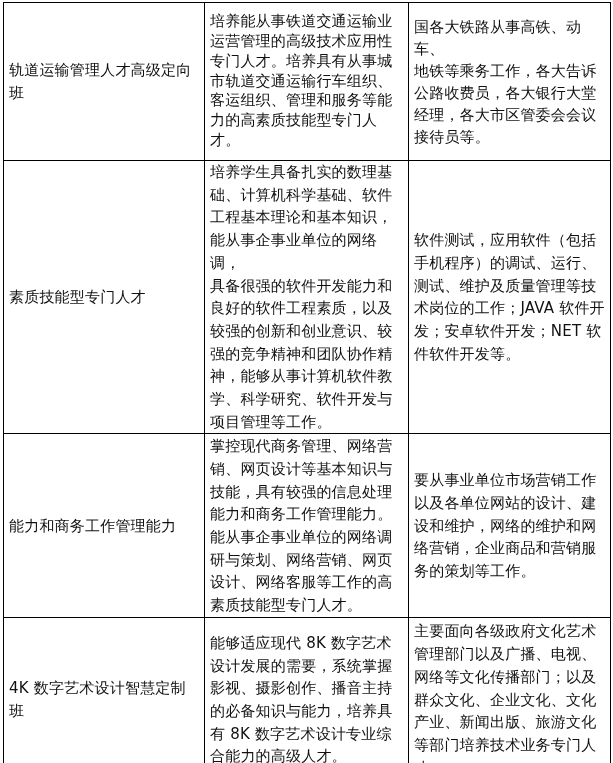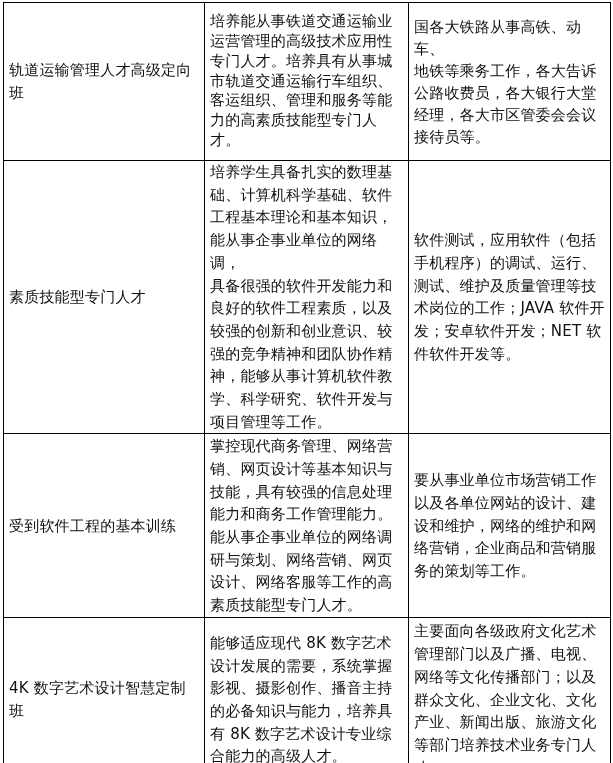--- a/index.html
+++ b/index.html
@@ -85,21 +85,21 @@
 学、科学研究、软件开发与
 项目管理等工作。</td>
       <td class="employment">软件测试，应用软件（包括
 手机程序）的调试、运行、
 测试、维护及质量管理等技
 术岗位的工作；JAVA 软件开
 发；安卓软件开发；NET 软
 件软件开发等。</td>
     </tr>
     <tr class="row-3">
-      <td class="program">受到软件工程的基本训练</td>
+      <td class="program">能力和商务工作管理能力</td>
       <td class="objective">掌控现代商务管理、网络营
 销、网页设计等基本知识与
 技能，具有较强的信息处理
 能力和商务工作管理能力。
 能从事企事业单位的网络调
 研与策划、网络营销、网页
 设计、网络客服等工作的高
 素质技能型专门人才。</td>
       <td class="employment">要从事业单位市场营销工作
 以及各单位网站的设计、建

